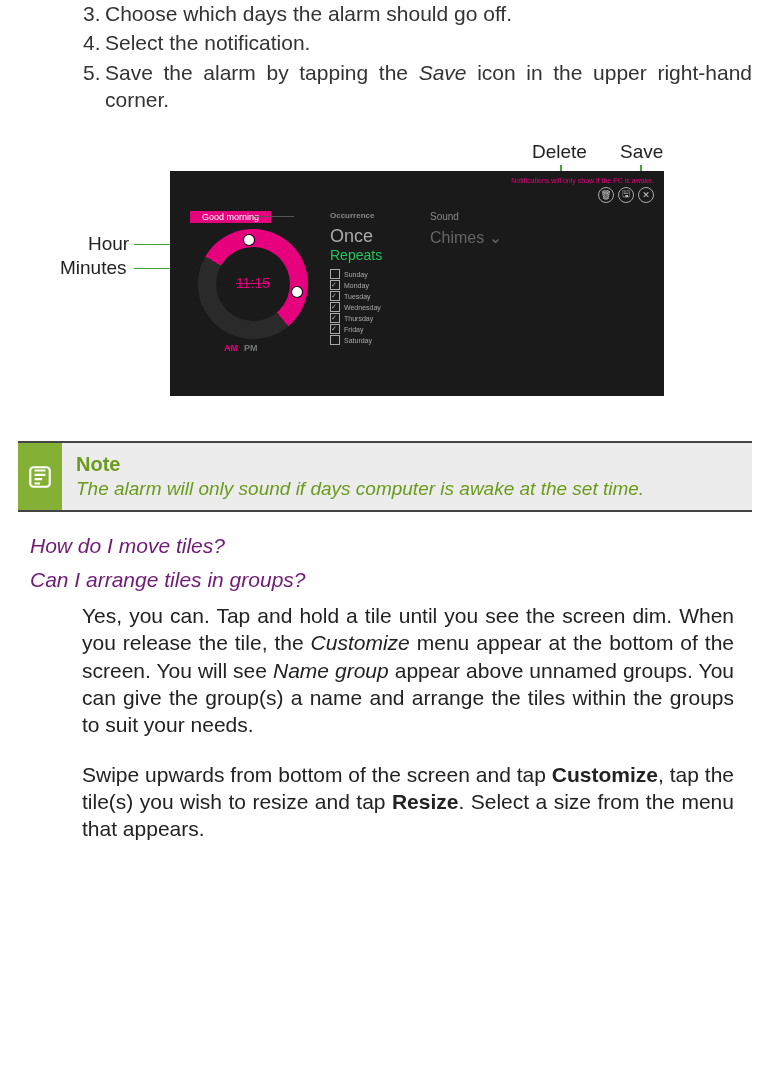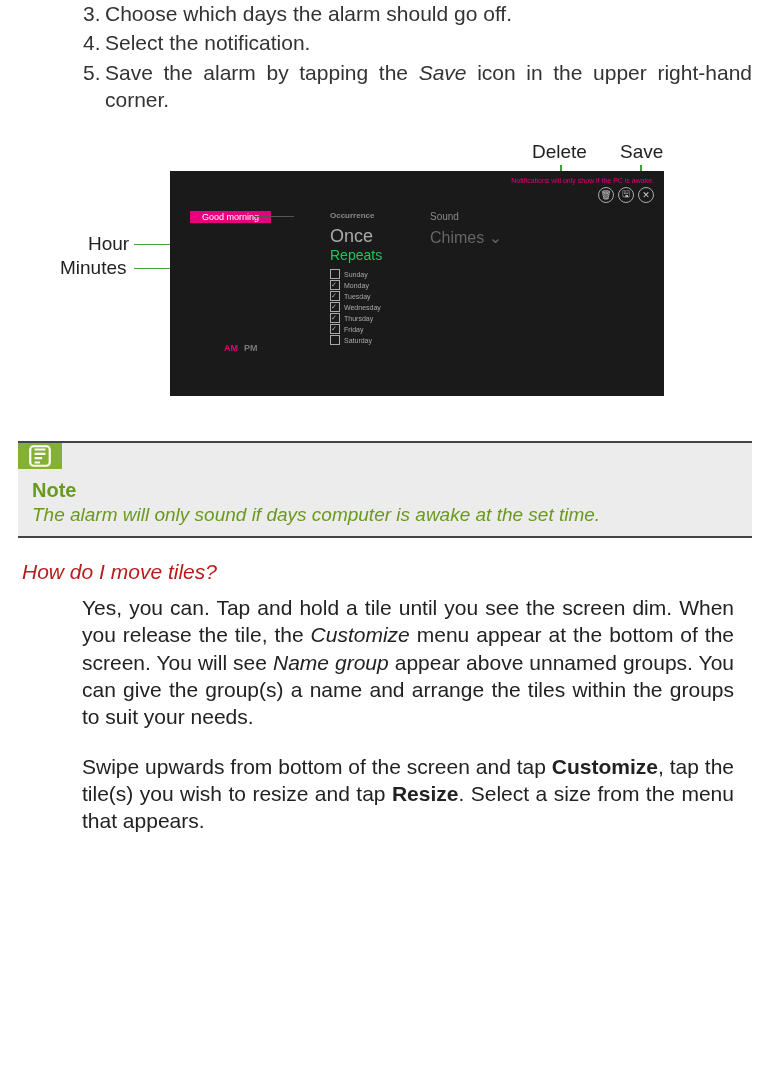--- a/index.html
+++ b/index.html
@@ -147,36 +147,35 @@
   .sound-col .chimes {font-size:16px;color:#666;margin-top:6px; font-weight:300;}
   .sound-col .chimes::after{content:" ⌄";}
 
   
   .note-box {
     border-top: 2px solid #444;
     border-bottom: 2px solid #444;
     background: #ececec;
     display:flex;
     margin: 0 0 22px 0;
-    flex-direction: column;
   }
   .note-icon {
     width:44px; background:#84b135;
     display:flex;align-items:center;justify-content:center;
   }
   .note-icon svg { width:26px; height:26px; }
   .note-content { padding:10px 14px; }
   .note-title { color:#6a9a1b; font-weight:bold; font-size:20px; }
   .note-body { color:#6a9a1b; font-style:italic; font-size:19px; margin-top:2px; }
 
   .q-heading {
     font-size:21px;
     font-style:italic;
-    color:#b91c1c;
-    margin: 0 0 10px 4px;
+    color:#701a75;
+    margin: 0 0 10px 12px;
   }
   .body-para {
     font-size:21px;
     line-height:1.3;
     margin: 0 18px 22px 64px;
     text-align: justify;
     color:#222;
   }
   .body-para .ital { font-style: italic; }
   .body-para b { font-weight:bold; }
@@ -218,20 +217,26 @@
       <div class="notif-bar">Notifications will only show if the PC is awake.</div>
       <div class="notif-icons">
         <div class="btn">🗑</div>
         <div class="btn">🖫</div>
         <div class="btn">✕</div>
       </div>
 
       <div class="good-morning">Good morning</div>
       <div class="good-morning-line"></div>
 
+      <div class="dial">
+        <div class="ring"></div>
+        <div class="time">11:15</div>
+        <div class="knob hour"></div>
+        <div class="knob min"></div>
+      </div>
       <div class="ampm">
         <span class="am">AM</span><span class="pm">PM</span>
       </div>
 
       <div class="occ-col">
         <div class="hdr">Occurrence</div>
         <div class="once">Once</div>
         <div class="repeats">Repeats</div>
         <div class="days">
           <div class="day">
@@ -280,20 +285,21 @@
         </svg>
     </div>
     <div class="note-content">
       <div class="note-title">Note</div>
       <div class="note-body">The alarm will only sound if days computer is awake at the set time.</div>
     </div>
   </div>
 
   <div class="q-heading">How do I move tiles?</div>
 
+  <div class="q-heading">Can I arrange tiles in groups?</div>
   <div class="body-para">
     <span>Yes, you can. Tap and hold a tile until you see the screen dim. When you release the tile, the </span><span class="ital">Customize</span><span> menu appear at the bottom of the screen. You will see </span><span class="ital">Name group</span><span> appear above unnamed groups. You can give the group(s) a name and arrange the tiles within the groups to suit your needs.</span>
   </div>
 
   <div class="body-para">
     <span>Swipe upwards from bottom of the screen and tap </span><b>Customize</b><span>, tap the tile(s) you wish to resize and tap </span><b>Resize</b><span>. Select a size from the menu that appears.</span>
   </div>
 
 </div>
 

